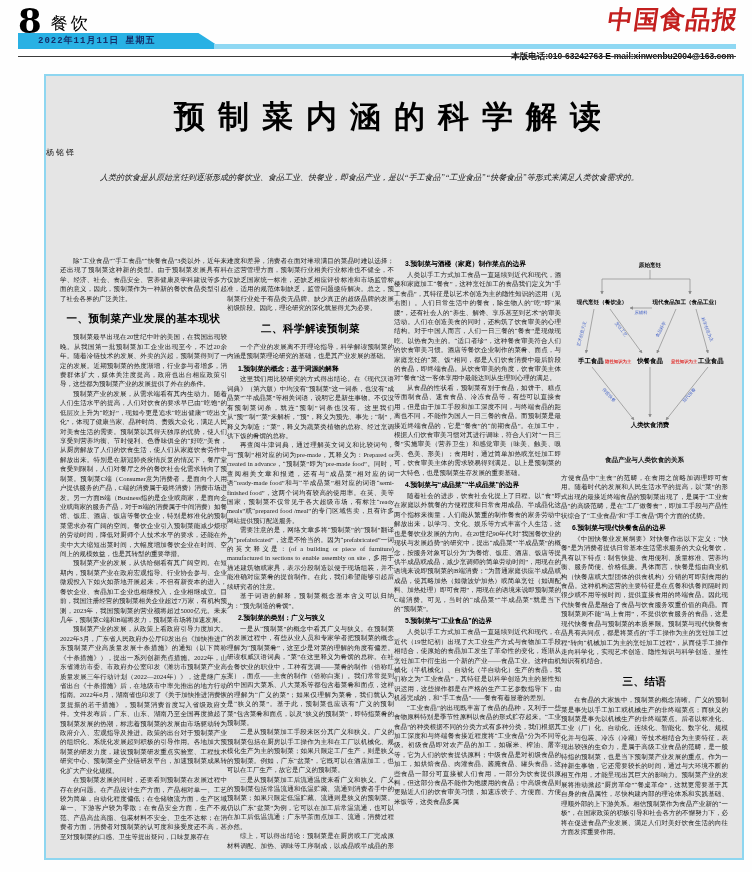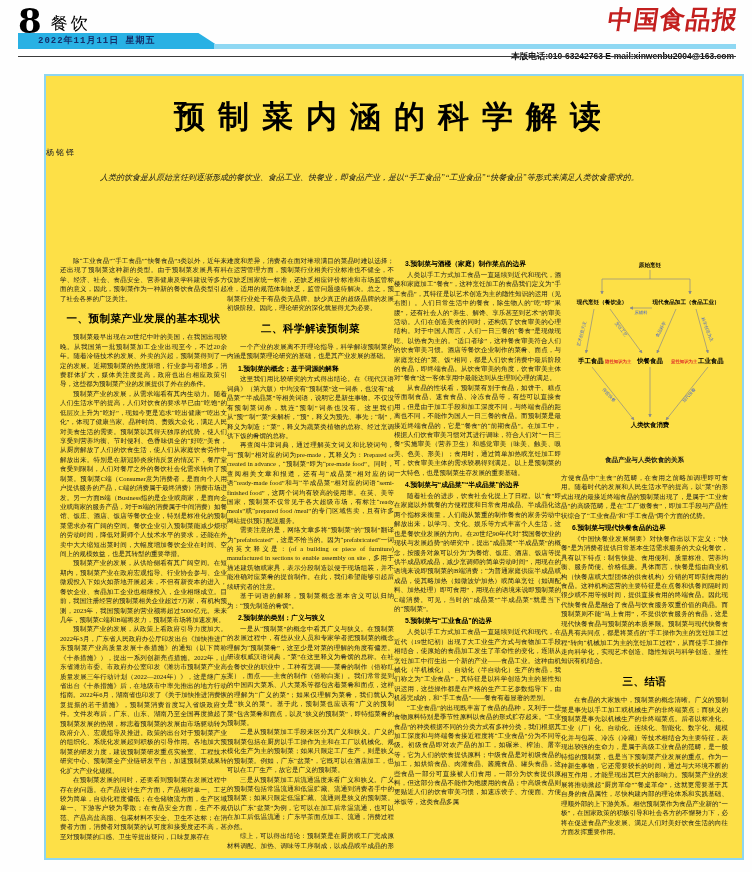--- a/index.html
+++ b/index.html
@@ -14,21 +14,21 @@
   .logo { position:absolute; top:3px; right:14px; font-family:"DejaVu Serif",serif; font-size:25px; font-weight:bold; color:#c31f1e; transform:skewX(-8deg); letter-spacing:1px; }
   .date-bar { position:absolute; top:33px; left:18px; right:16px; height:16px; }
   .date-trapezoid { position:absolute; left:0; top:0; width:205px; height:16px; background:#29b1e4;
       clip-path:polygon(0 0, 88% 0, 100% 100%, 0 100%); }
   .date-text { font-family:Liberation Mono, monospace; font-size:9px; font-weight:bold; color:#14306b; line-height:16px; padding-left:20px; letter-spacing:1px; }
   .light-strip { position:absolute; left:196px; right:0; bottom:0; height:5px; background:#8fd8f3; }
   .contact { position:absolute; right:2px; top:1px; font-family:"Liberation Sans","DejaVu Sans",sans-serif; font-size:8.5px; font-weight:bold; color:#111;margin-top:17px; }
   .mast-rule { position:absolute; top:56px; left:18px; right:16px; border-top:1.6px solid #3a3a3a; }
 
   
-  .article-box { position:absolute; top:74px; left:44px; width:700px; height:786px; border:2px solid #8ed6f0; background:#fde047; }
+  .article-box { position:absolute; top:74px; left:44px; width:700px; height:786px; border:2px solid #8ed6f0; background:#e5e5e5; }
   .title { margin-top:20px; text-align:center; font-size:31px; font-weight:bold; letter-spacing:13px; color:#000; font-family:"Liberation Serif","DejaVu Serif",serif; }
   .author { font-size:8px; color:#222; margin-top:9px; letter-spacing:2px; }
   .intro { margin:13px 38px 0 38px; font-size:8px; line-height:1.8; font-style:italic; text-align:justify; color:#151515; }
   .intro p { text-indent:2em; }
 
   
   .columns { position:absolute; top:180px; left:14px; right:14px; bottom:8px; display:flex; }
   .col { flex:1 1 0; overflow:hidden; font-size:6.5px; line-height:1.45; text-align:justify; }
   .col p { text-indent:2em; }
   .col p.p-cont { text-indent:0; }

